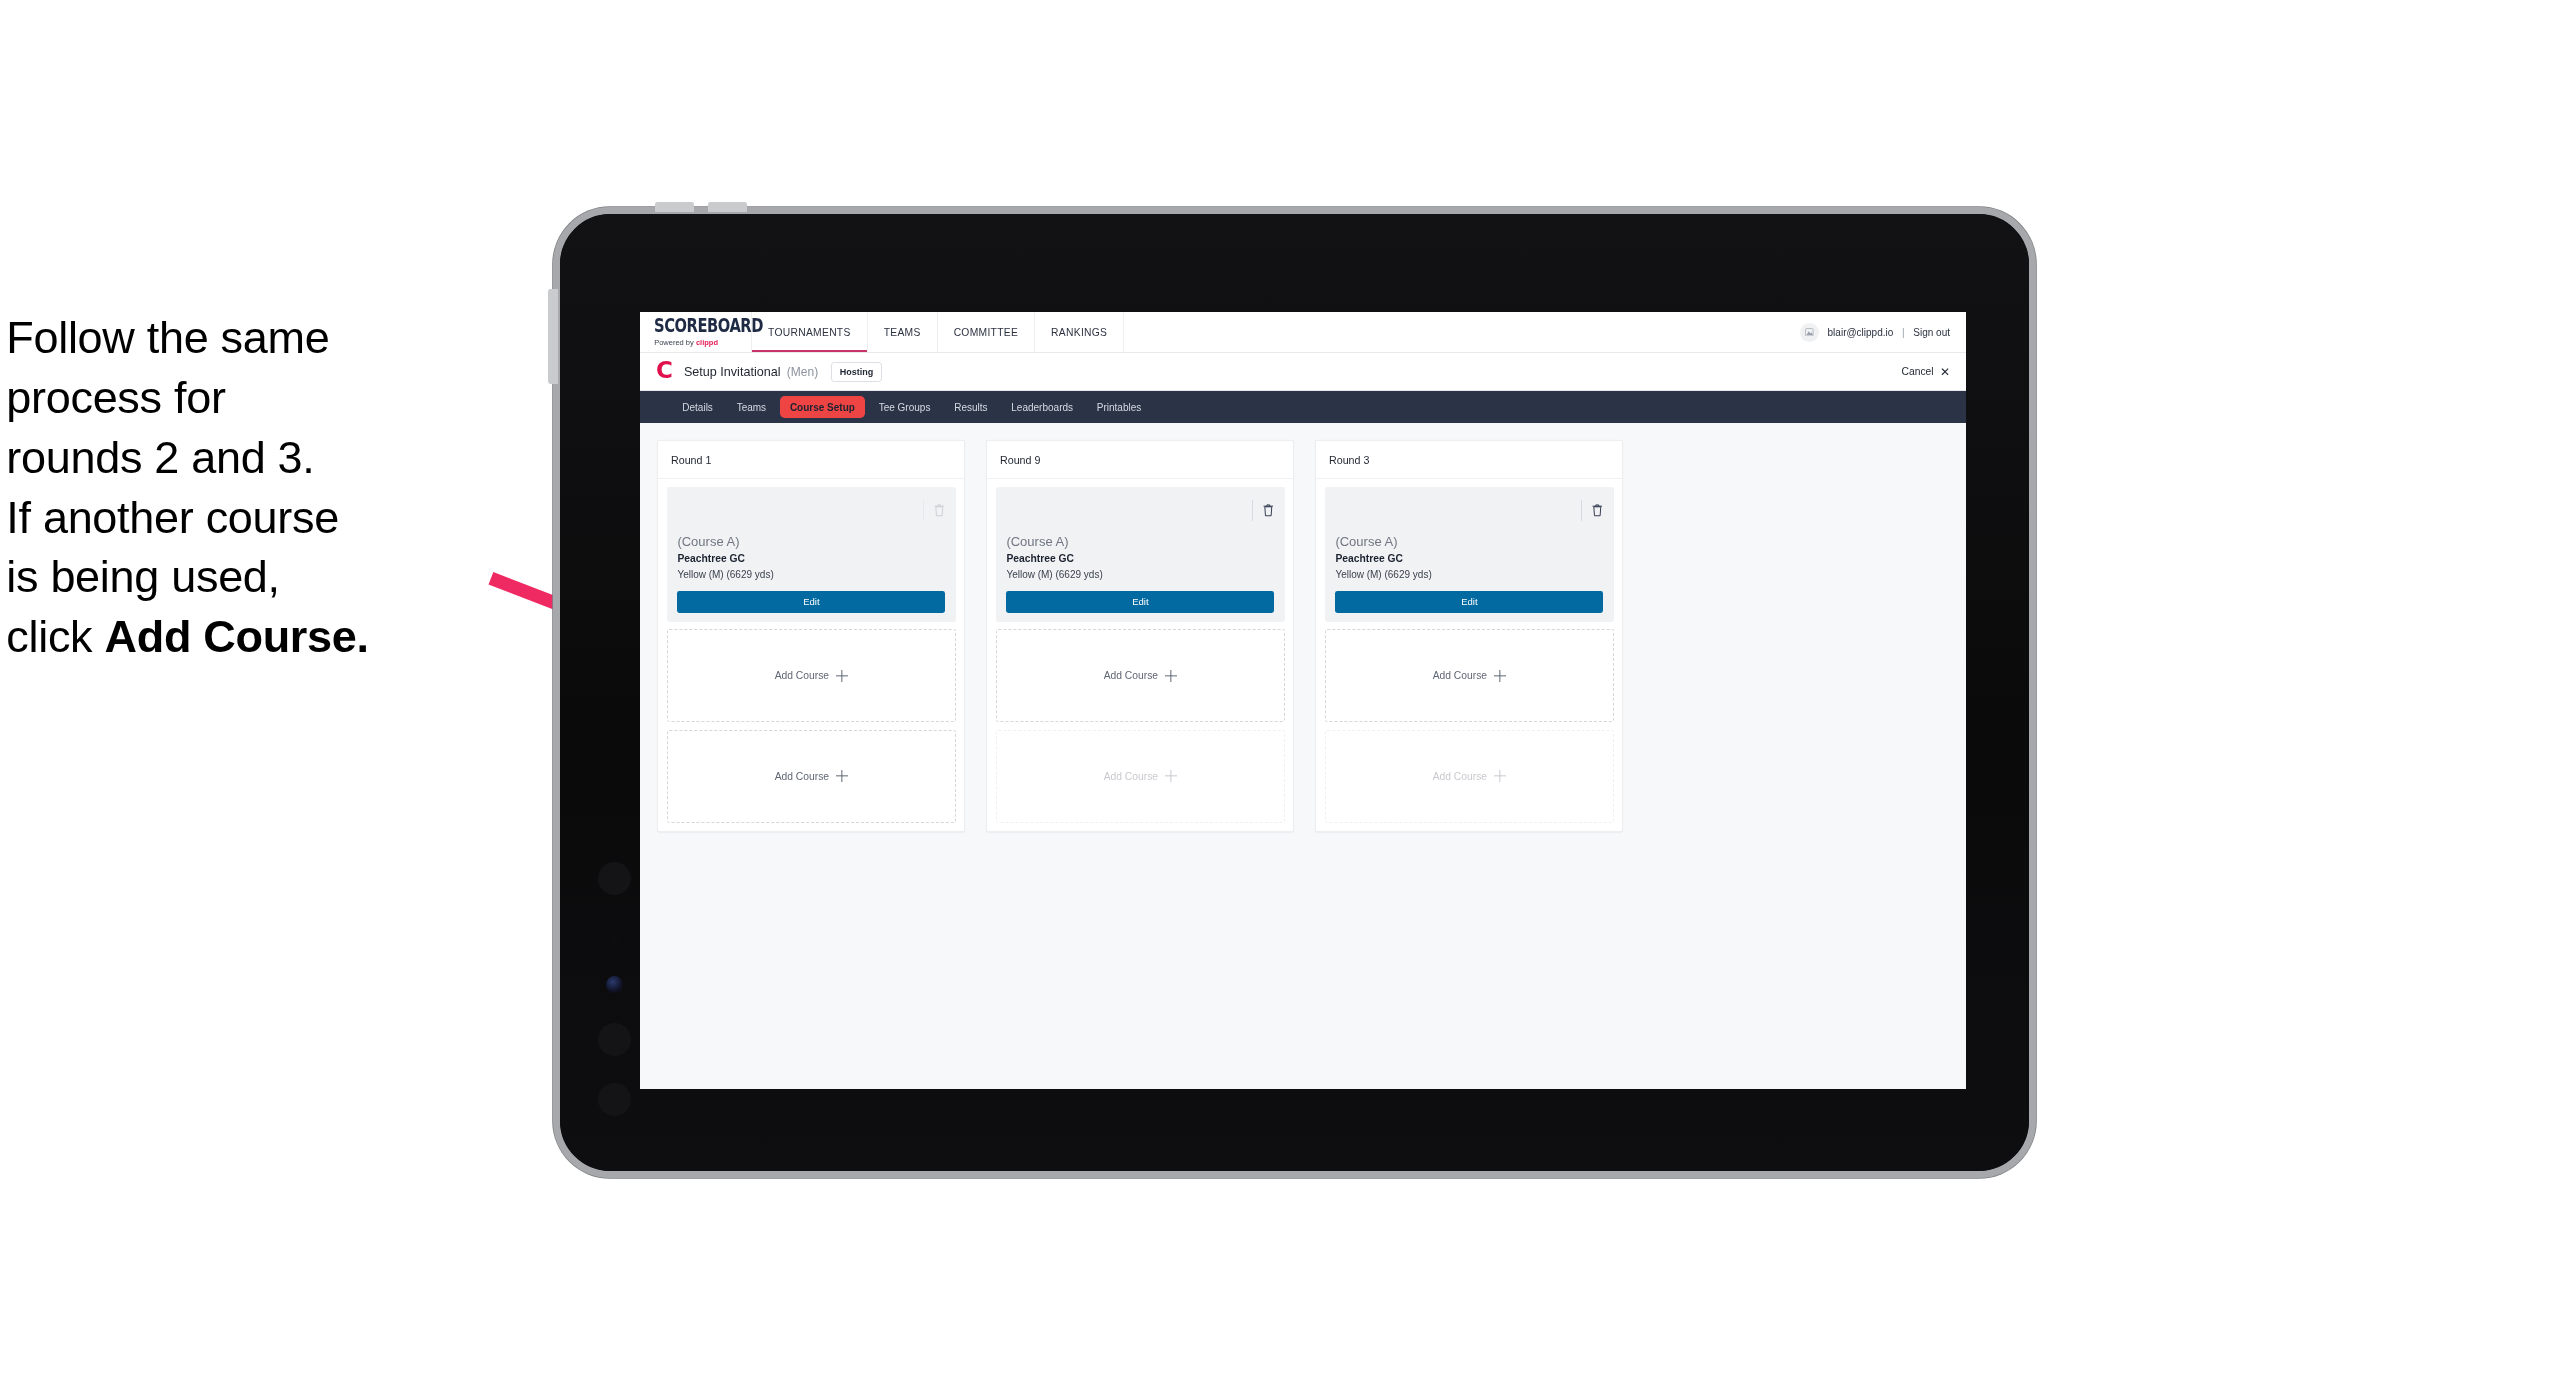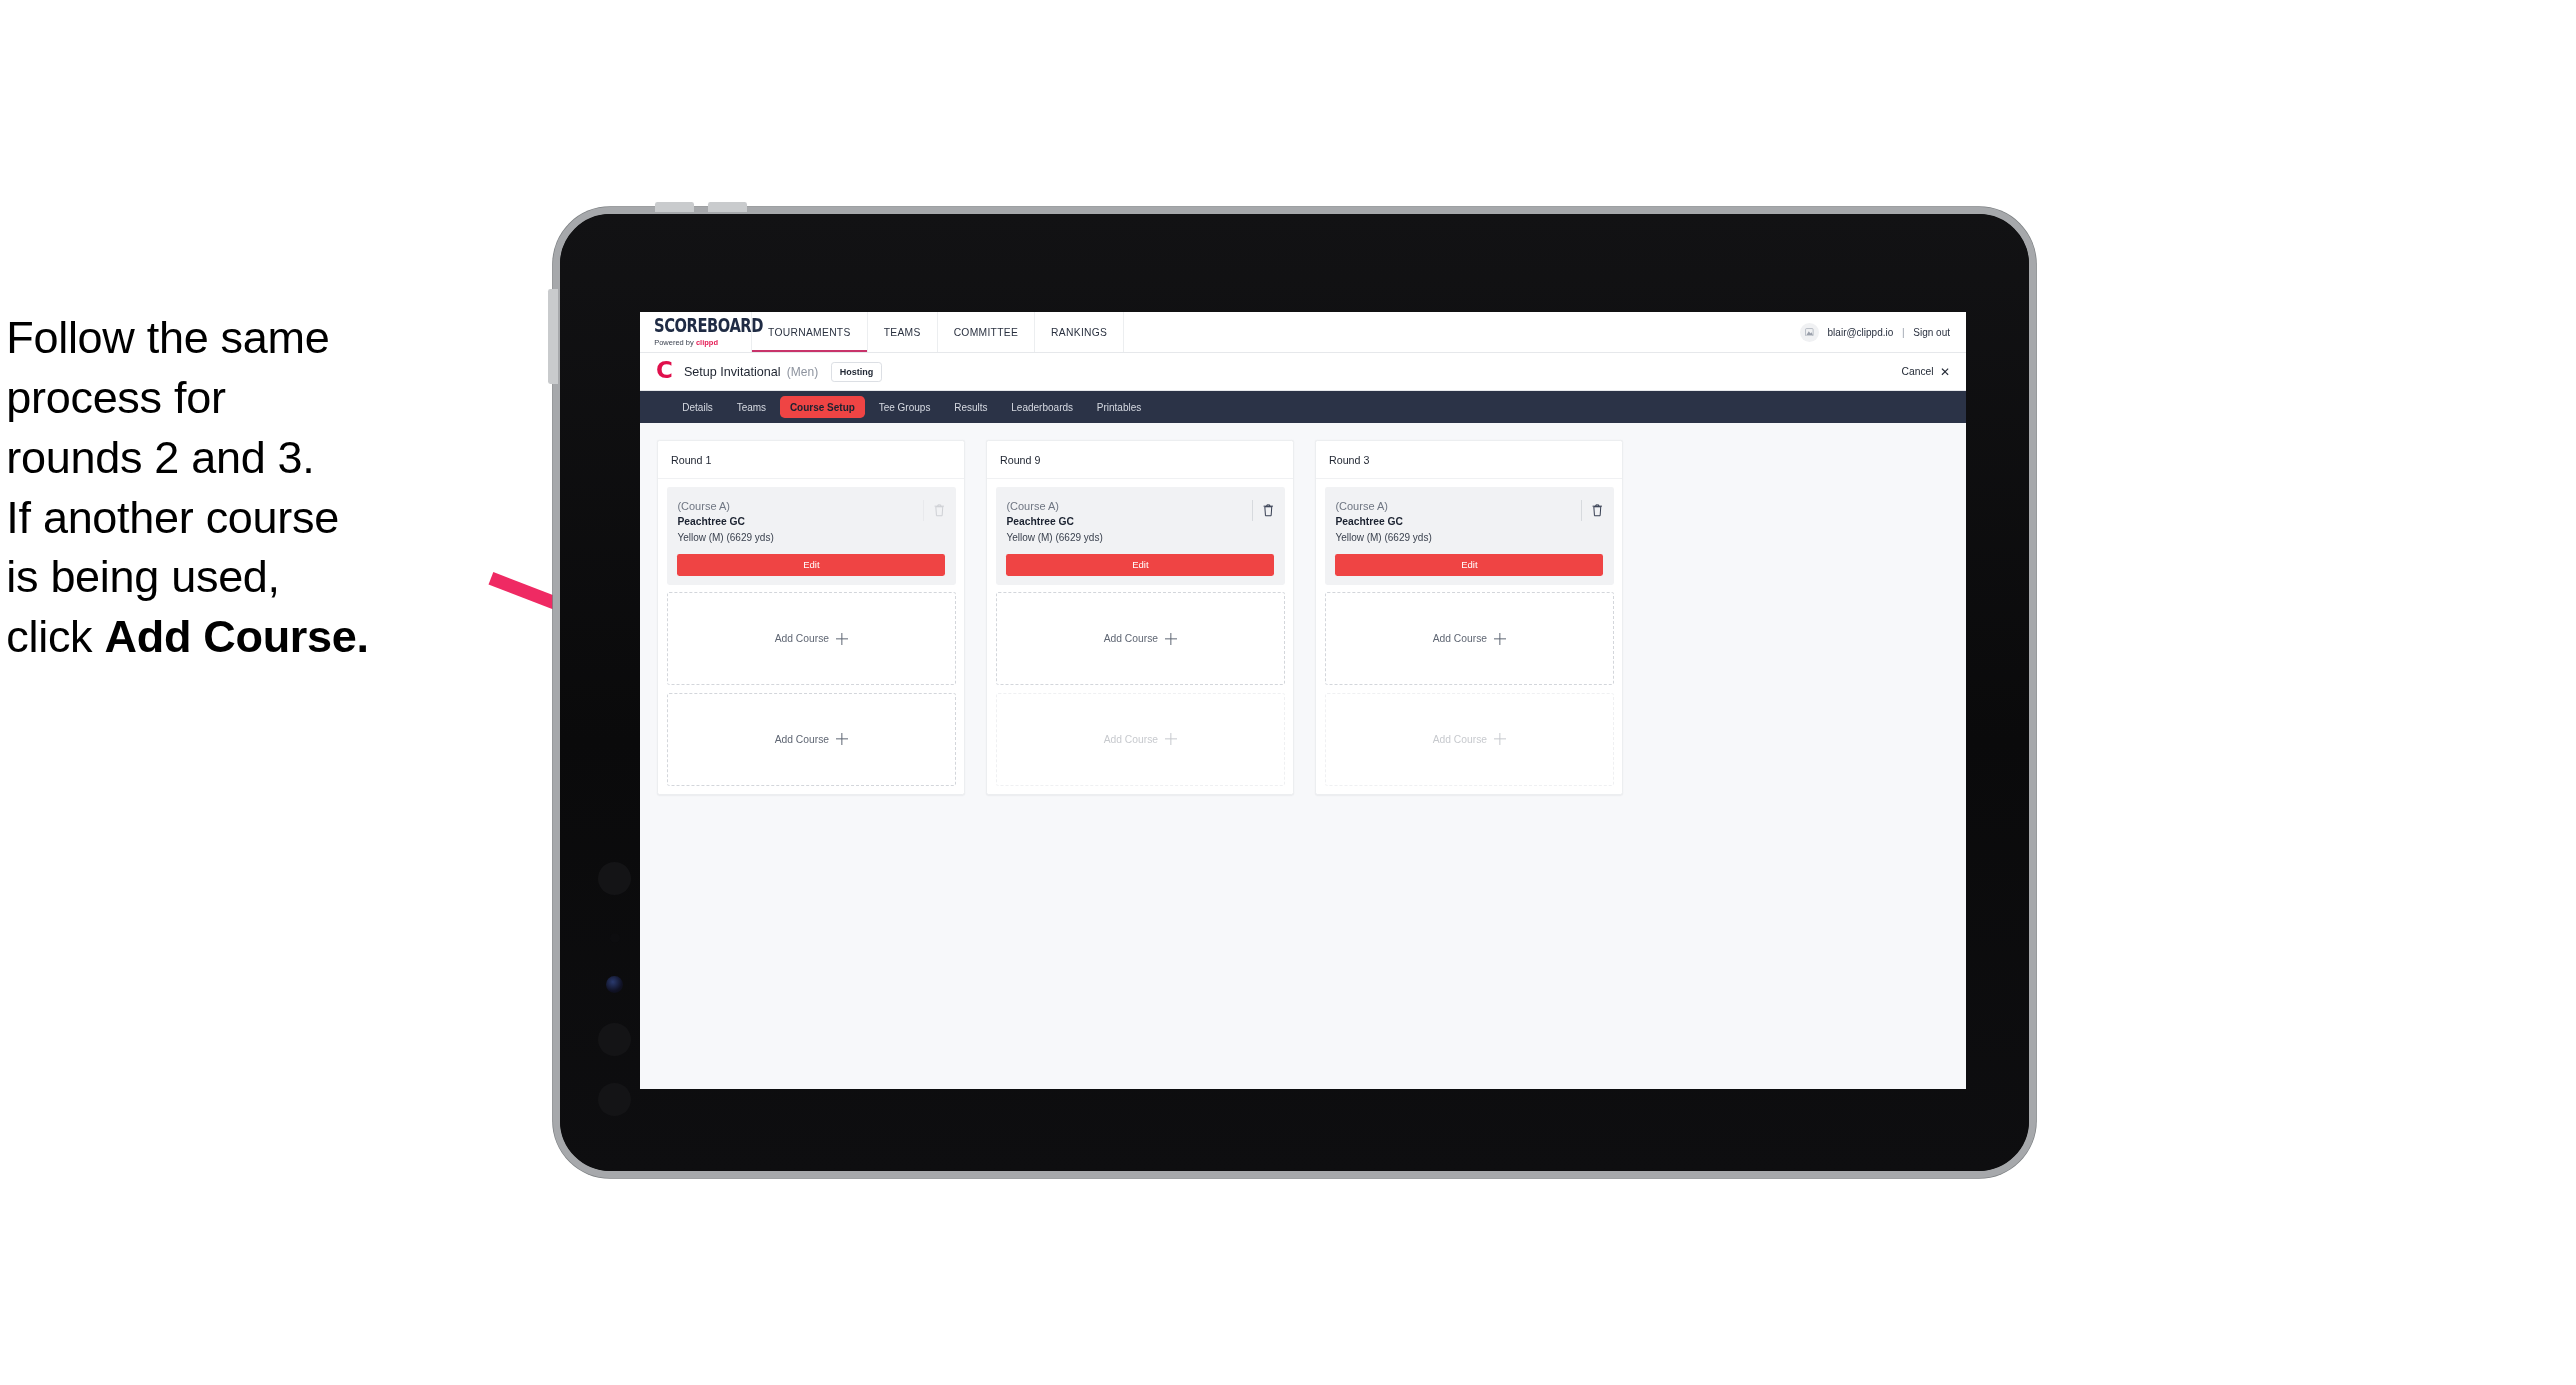--- a/index.html
+++ b/index.html
@@ -147,30 +147,30 @@
   }
   .round-head {
     height:38px; display:flex; align-items:center; padding:0 12.6px;
     font-size:10.7px; color:#1e2430; border-bottom:0.8px solid #f0f1f3;
   }
   .round-body { padding:8px 8.7px 8.7px 8.7px; display:flex; flex-direction:column; gap:7.1px; }
 
   .course-card { background:#f1f2f4; border-radius:2.4px; padding:10.3px 10.3px 9.5px 10.3px; }
   .course-top { display:flex; align-items:flex-start; }
   .course-meta { flex:1 1 auto; }
-  .course-tag { font-size:11px; color:#6f7682; line-height:1.5; }
+  .course-tag { font-size:13px; color:#6f7682; line-height:1.5;margin-top:34px; }
   .course-name { font-size:10.3px; font-weight:700; color:#1b2230; line-height:1.55; }
   .course-tee { font-size:10px; color:#3b424f; line-height:1.5; }
   .course-actions { display:flex; align-items:center; gap:8.7px; padding-top:2.4px; }
   .vdiv { width:0.8px; height:20.5px; background:#d7dade; }
   .trash { width:12.6px; height:14.2px; opacity:1; cursor:pointer; }
   .trash.faded { opacity:0.22; }
   .vdiv.faded { opacity:0.35; }
   .edit-btn {
-    margin-top:8.7px; height:22px; background:#ef4444; border-radius:2.4px;
+    margin-top:8.7px; height:22px; background:#0369a1; border-radius:2.4px;
     display:flex; align-items:center; justify-content:center;
     color:#ffffff; font-size:9.5px; cursor:pointer;
   }
 
   .add-slot {
     height:93px; border:0.8px dashed #d3d6db; border-radius:2.4px; background:#fff;
     display:flex; align-items:center; justify-content:center; gap:7.1px; cursor:pointer;
   }
   .add-slot .lbl { font-size:10.3px; color:#5f6673; }
   .plus { width:12px; height:12px; position:relative; }

